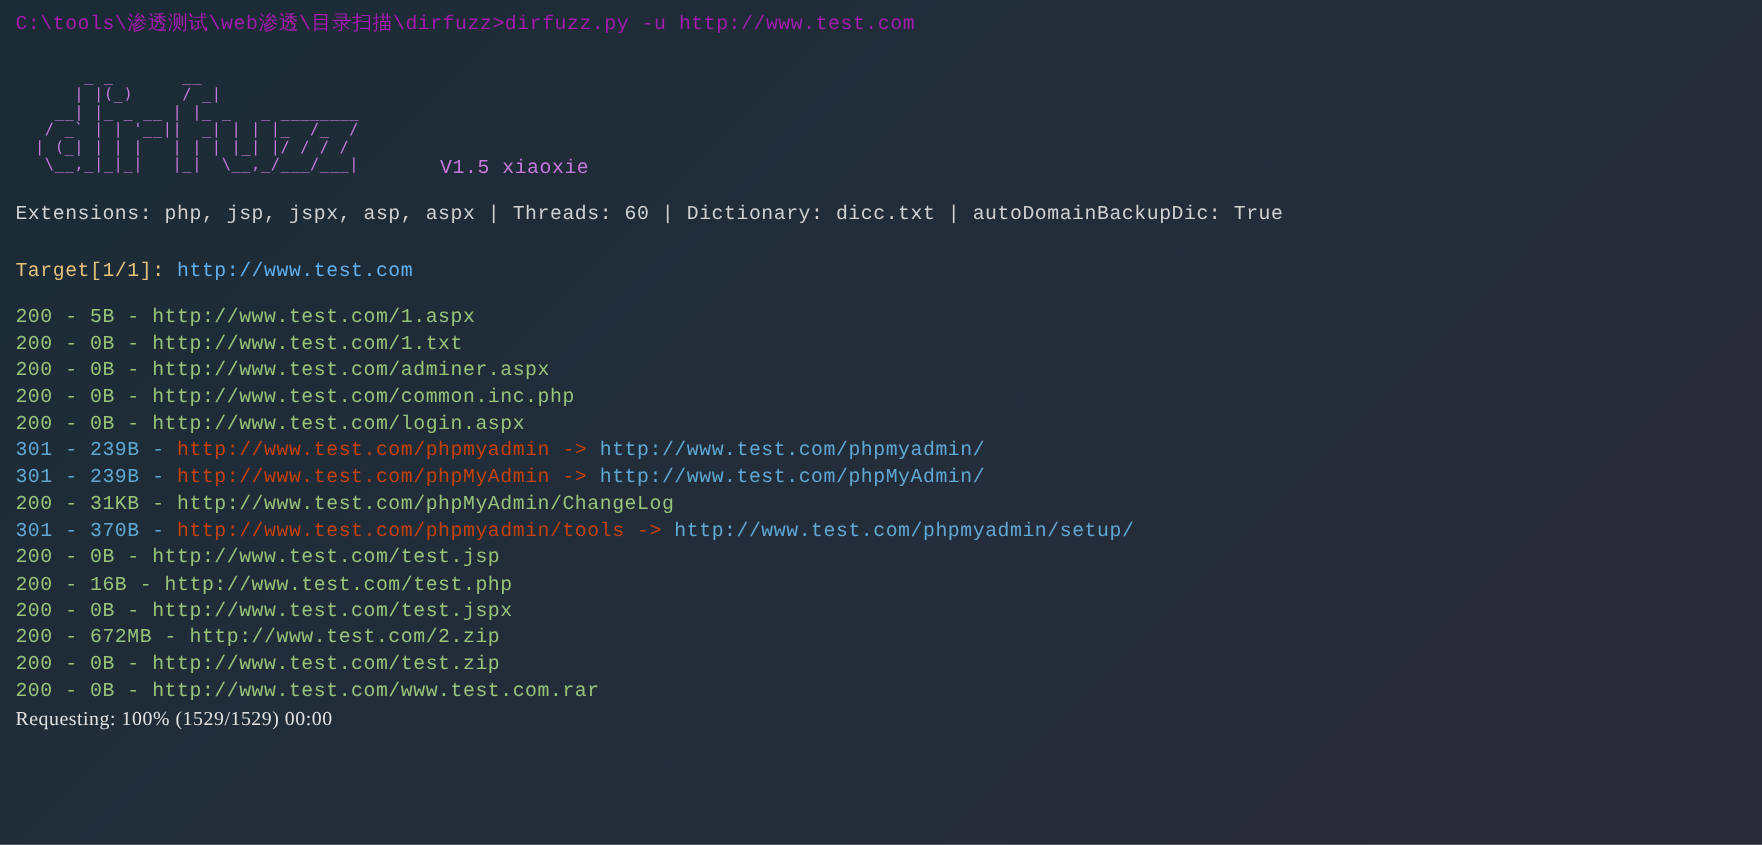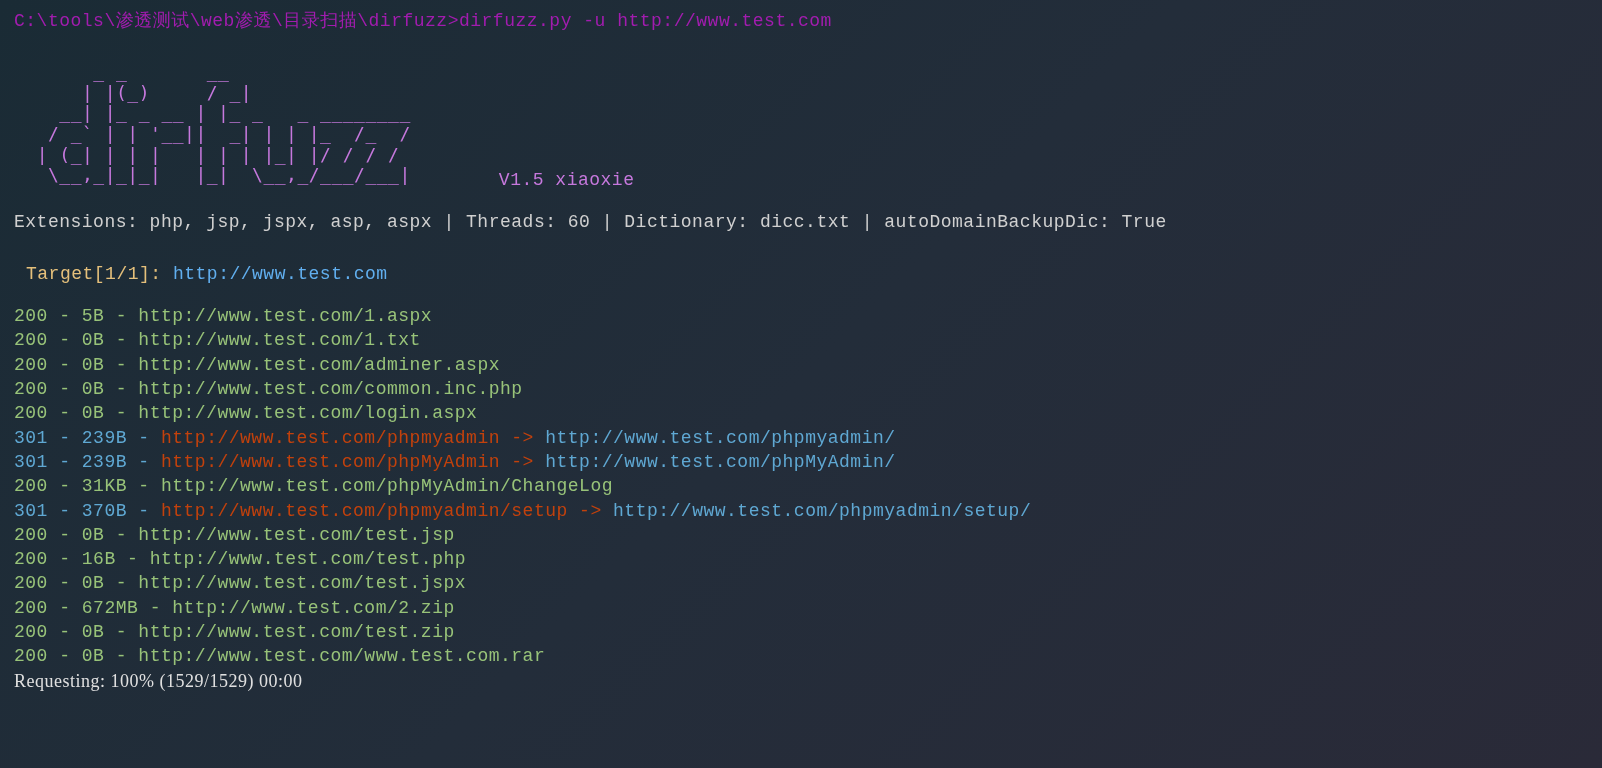--- a/index.html
+++ b/index.html
@@ -17,40 +17,39 @@
       letter-spacing: 0.5px;
     }
     .prompt-line {
       color: #a21caf;
       margin-bottom: 30px;
     }
     .ascii-art {
       color: #c678dd;
       white-space: pre;
       line-height: 1.15;
-      font-size: 18px;
+      font-size: 14px;
       margin-bottom: 6px;
     }
     .ascii-container {
       display: flex;
       align-items: flex-end;
       gap: 20px;
       margin-bottom: 20px;
     }
     .version {
       color: #c678dd;
       padding-bottom: 2px;
     }
     .config-line {
       color: #d0d0d0;
       margin-bottom: 32px;
     }
     .target-line {
       margin-bottom: 20px;
-      margin-left: 12px;
     }
     .target-label {
       color: #e5c07b;
     }
     .target-url {
       color: #61afef;
     }
     .result-line {
       line-height: 1.35;
     }
@@ -101,21 +100,21 @@
 
 <div class="results" id="results-container">
     <div class="result-line"><span class="status-200">200</span><span class="status-200"> - </span><span class="status-200">5B</span><span class="status-200"> - </span><span class="url-200">http://www.test.com/1.aspx</span></div>
     <div class="result-line"><span class="status-200">200</span><span class="status-200"> - </span><span class="status-200">0B</span><span class="status-200"> - </span><span class="url-200">http://www.test.com/1.txt</span></div>
     <div class="result-line"><span class="status-200">200</span><span class="status-200"> - </span><span class="status-200">0B</span><span class="status-200"> - </span><span class="url-200">http://www.test.com/adminer.aspx</span></div>
     <div class="result-line"><span class="status-200">200</span><span class="status-200"> - </span><span class="status-200">0B</span><span class="status-200"> - </span><span class="url-200">http://www.test.com/common.inc.php</span></div>
     <div class="result-line"><span class="status-200">200</span><span class="status-200"> - </span><span class="status-200">0B</span><span class="status-200"> - </span><span class="url-200">http://www.test.com/login.aspx</span></div>
     <div class="result-line"><span class="status-301">301</span><span class="status-301"> - </span><span class="status-301">239B</span><span class="status-301"> - </span><span class="url-301">http://www.test.com/phpmyadmin</span><span class="url-301"> -&gt; </span><span class="redirect-url">http://www.test.com/phpmyadmin/</span></div>
     <div class="result-line"><span class="status-301">301</span><span class="status-301"> - </span><span class="status-301">239B</span><span class="status-301"> - </span><span class="url-301">http://www.test.com/phpMyAdmin</span><span class="url-301"> -&gt; </span><span class="redirect-url">http://www.test.com/phpMyAdmin/</span></div>
     <div class="result-line"><span class="status-200">200</span><span class="status-200"> - </span><span class="status-200">31KB</span><span class="status-200"> - </span><span class="url-200">http://www.test.com/phpMyAdmin/ChangeLog</span></div>
-    <div class="result-line"><span class="status-301">301</span><span class="status-301"> - </span><span class="status-301">370B</span><span class="status-301"> - </span><span class="url-301">http://www.test.com/phpmyadmin/setup</span><span class="url-301"> -&gt; </span><span class="redirect-url">http://www.test.com/phpmyadmin/setup/</span></div>
+    <div class="result-line"><span class="status-301">301</span><span class="status-301"> - </span><span class="status-301">370B</span><span class="status-301"> - </span><span class="url-301">http://www.test.com/phpmyadmin/tools</span><span class="url-301"> -&gt; </span><span class="redirect-url">http://www.test.com/phpmyadmin/setup/</span></div>
     <div class="result-line"><span class="status-200">200</span><span class="status-200"> - </span><span class="status-200">0B</span><span class="status-200"> - </span><span class="url-200">http://www.test.com/test.jsp</span></div>
     <div class="result-line"><span class="status-200">200</span><span class="status-200"> - </span><span class="status-200">16B</span><span class="status-200"> - </span><span class="url-200">http://www.test.com/test.php</span></div>
     <div class="result-line"><span class="status-200">200</span><span class="status-200"> - </span><span class="status-200">0B</span><span class="status-200"> - </span><span class="url-200">http://www.test.com/test.jspx</span></div>
     <div class="result-line"><span class="status-200">200</span><span class="status-200"> - </span><span class="status-200">672MB</span><span class="status-200"> - </span><span class="url-200">http://www.test.com/2.zip</span></div>
     <div class="result-line"><span class="status-200">200</span><span class="status-200"> - </span><span class="status-200">0B</span><span class="status-200"> - </span><span class="url-200">http://www.test.com/test.zip</span></div>
     <div class="result-line"><span class="status-200">200</span><span class="status-200"> - </span><span class="status-200">0B</span><span class="status-200"> - </span><span class="url-200">http://www.test.com/www.test.com.rar</span></div>
   </div>
 
 <div class="requesting-line">Requesting: 100% (1529/1529) 00:00</div>
 

